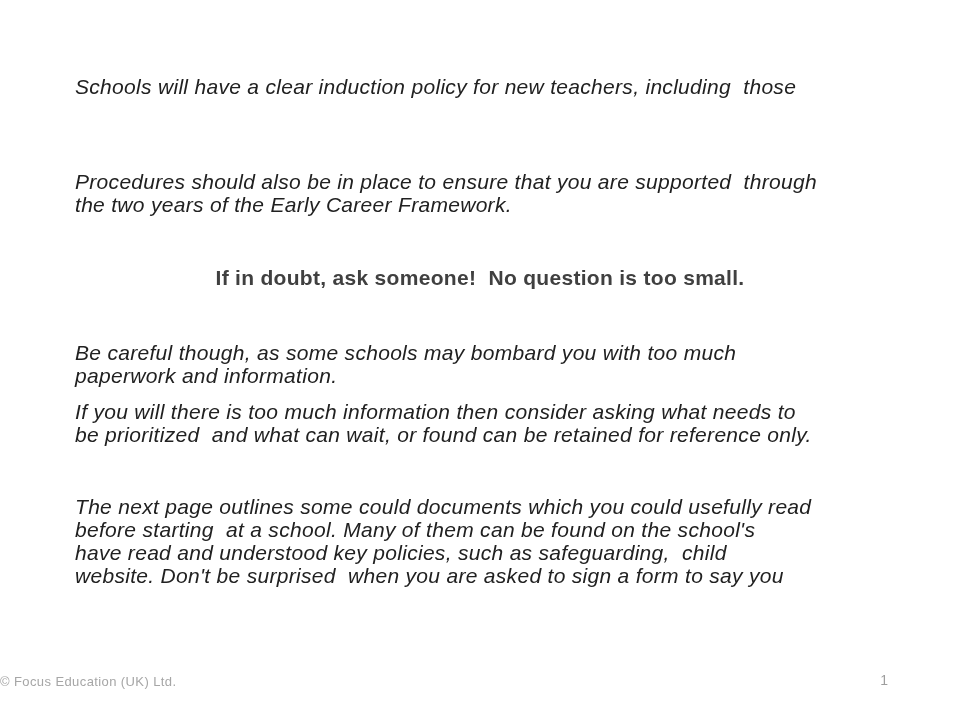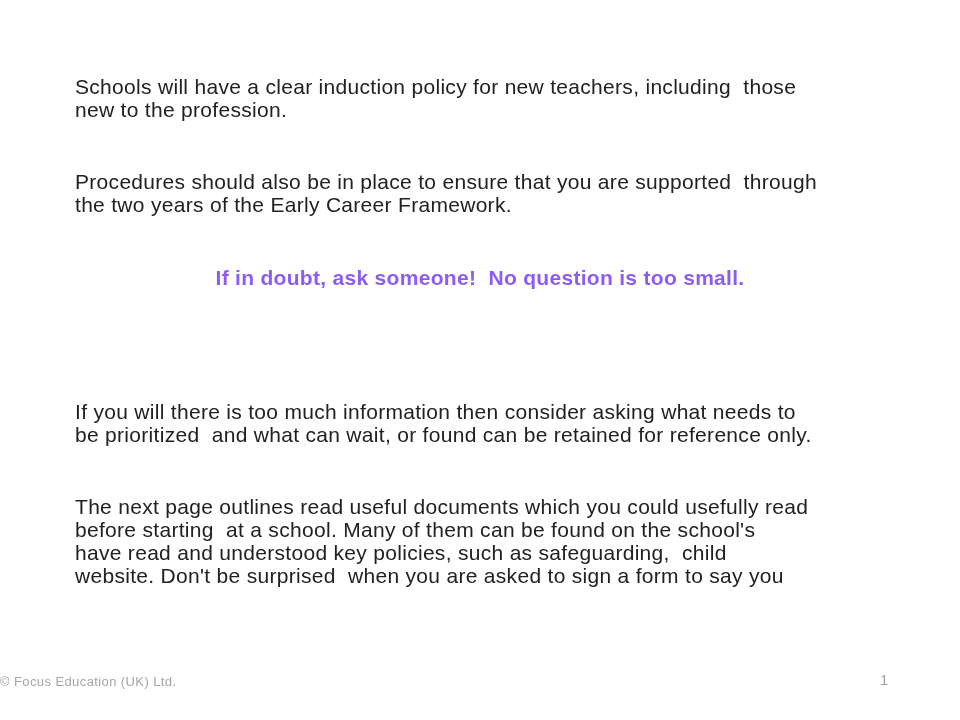--- a/index.html
+++ b/index.html
@@ -20,30 +20,31 @@
     background: #ffffff;
   }
   .para {
     position: absolute;
     left: 75px;
     width: 830px;
     color: #212121;
     font-size: 21px;
     line-height: 23px;
     letter-spacing: 0.3px;
+    font-style: italic;
   }
   .line {
     white-space: pre-wrap;
   }
   .callout {
     position: absolute;
     left: 0;
     width: 960px;
     text-align: center;
-    color: #8b5cf6;
+    color: #404040;
     font-weight: 700;
     font-size: 21px;
     line-height: 24px;
     letter-spacing: 0.3px;
     white-space: pre-wrap;
   }
   .footer {
     position: absolute;
     left: 0;
     width: 928px;
@@ -61,38 +62,41 @@
     font-size: 14px;
   }
 </style>
 </head>
 <body>
 
 <div class="slide">
 
   <div class="para" style="top:75px">
     <div class="line">Schools will have a clear induction policy for new teachers, including  those</div>
-    <div class="line">new to the profession.</div>
   </div>
 
   <div class="para" style="top:170px">
     <div class="line">Procedures should also be in place to ensure that you are supported  through</div>
     <div class="line">the two years of the Early Career Framework.</div>
   </div>
 
   <div class="callout" style="top:266px">If in doubt, ask someone!  No question is too small.</div>
 
+  <div class="para" style="top:341px">
+    <div class="line">Be careful though, as some schools may bombard you with too much</div>
+    <div class="line">paperwork and information.</div>
+  </div>
 
   <div class="para" style="top:400px">
     <div class="line">If you will there is too much information then consider asking what needs to</div>
     <div class="line">be prioritized  and what can wait, or found can be retained for reference only.</div>
   </div>
 
   <div class="para" style="top:495px">
-    <div class="line">The next page outlines read useful documents which you could usefully read</div>
+    <div class="line">The next page outlines some could documents which you could usefully read</div>
     <div class="line">before starting  at a school. Many of them can be found on the school's</div>
     <div class="line">have read and understood key policies, such as safeguarding,  child</div>
     <div class="line">website. Don't be surprised  when you are asked to sign a form to say you</div>
   </div>
 
   <div class="footer">© Focus Education (UK) Ltd.</div>
 
   <div class="page-number">1</div>
 
 </div>

